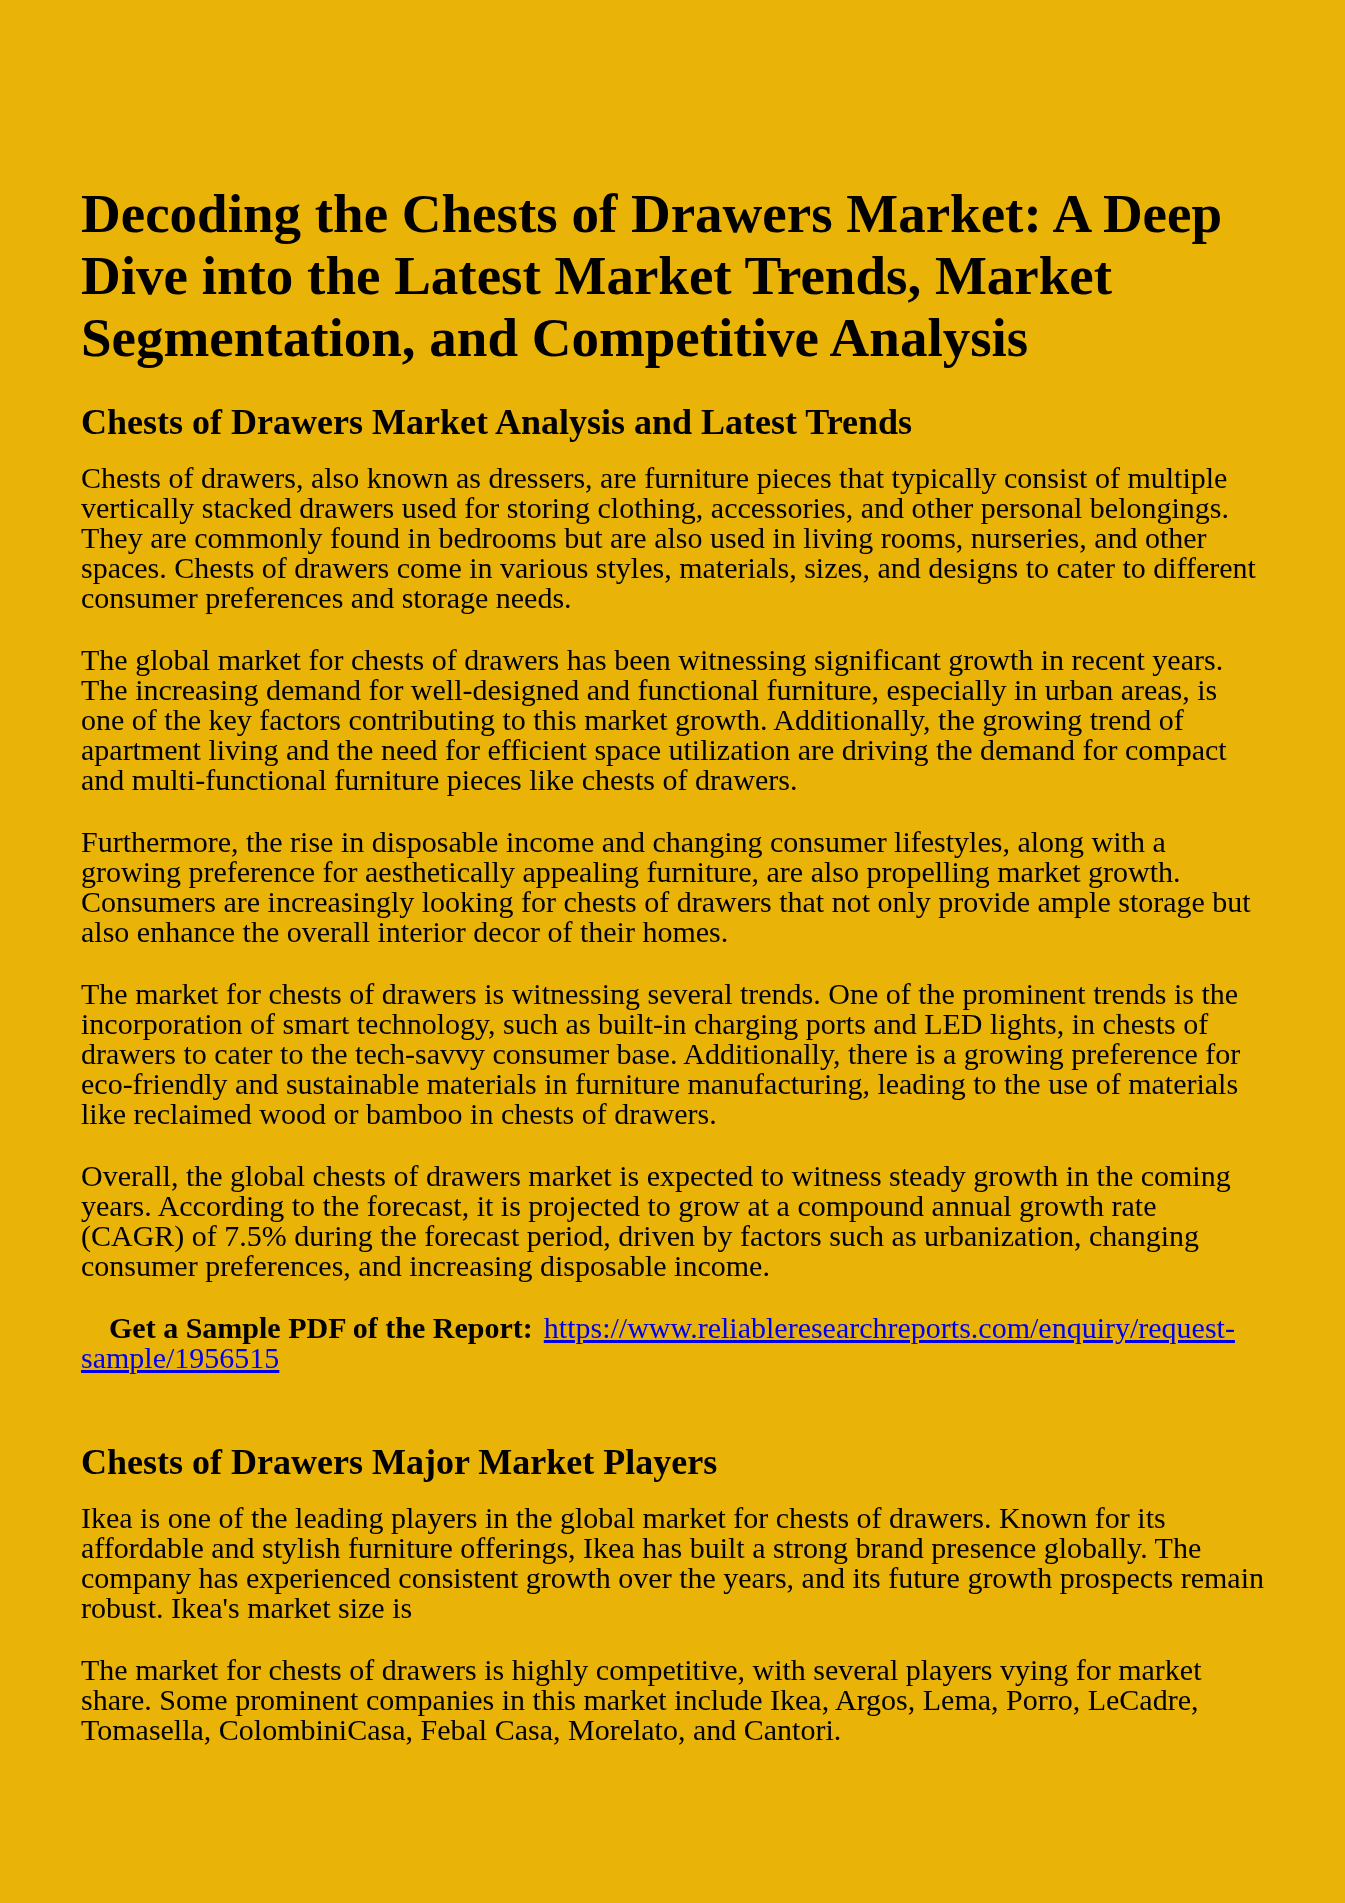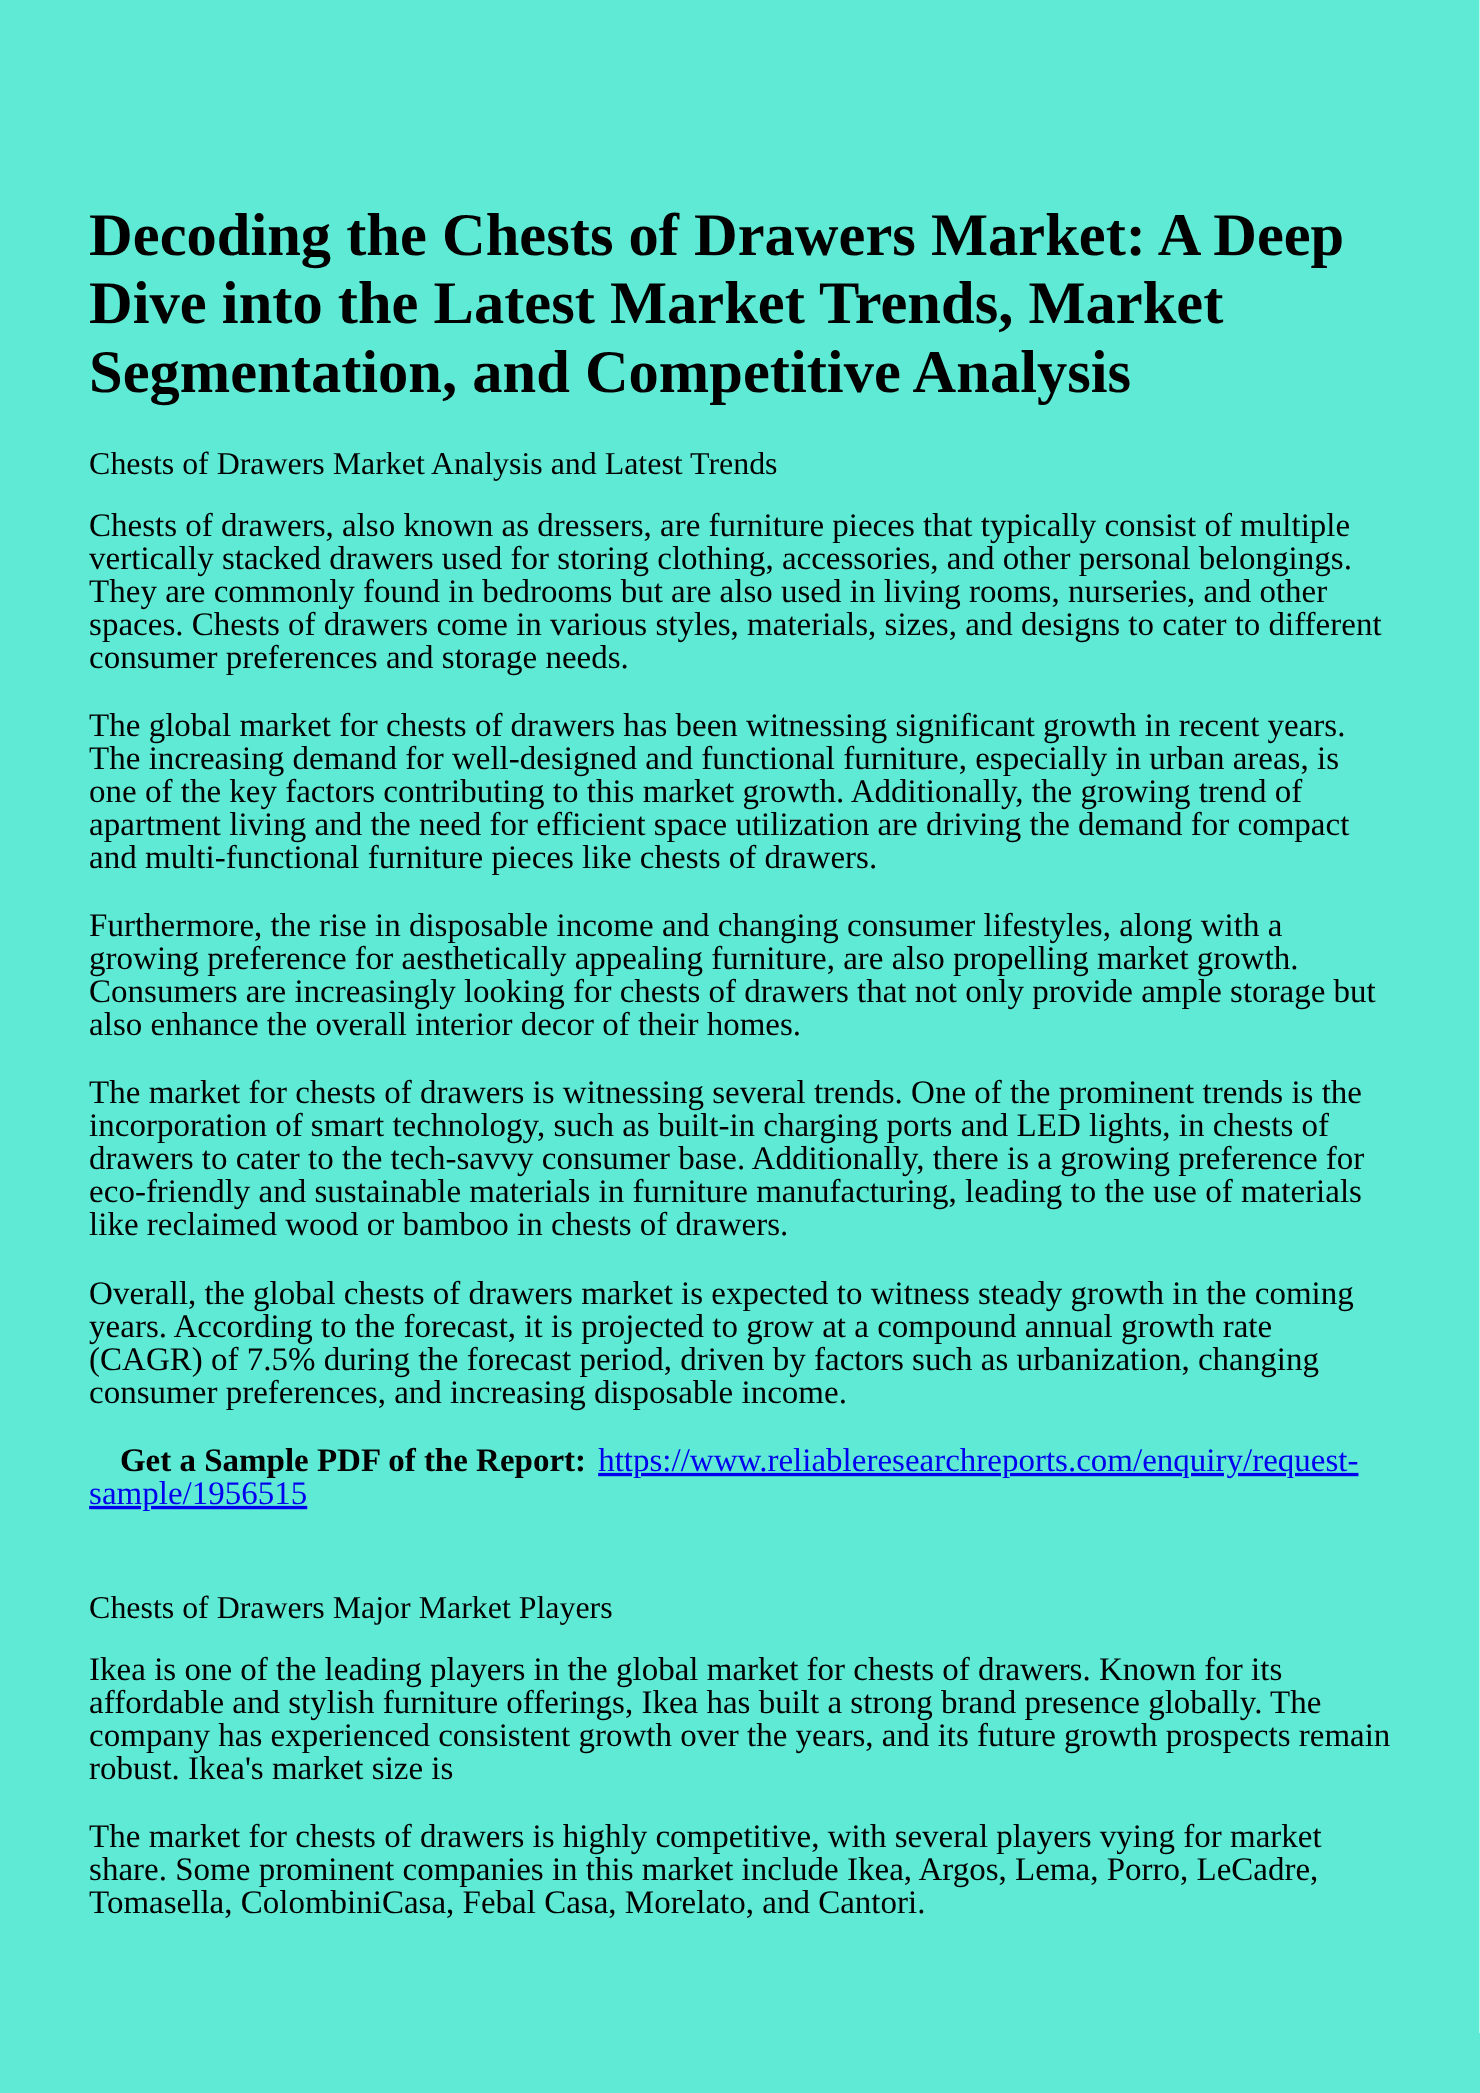--- a/index.html
+++ b/index.html
@@ -4,38 +4,38 @@
 <style>
   html, body {
     margin: 0;
     padding: 0;
     background: #ffffff;
   }
   .page {
     position: relative;
     width: 1345px;
     height: 1903px;
-    background: #5eead4;
+    background: #eab308;
     box-sizing: border-box;
     padding: 183px 81px 0 81px;
     font-family: "Liberation Serif", "DejaVu Serif", serif;
     color: #000000;
     overflow: hidden;
   }
   h1.doc-title {
     font-size: 55px;
     line-height: 62px;
     font-weight: bold;
     margin: 0 0 36px 0;
     letter-spacing: 0;
   }
   h2.section-heading {
-    font-size: 29px;
+    font-size: 36px;
     line-height: 34px;
-    font-weight: normal;
+    font-weight: bold;
     margin: 0 0 24px 0;
   }
   h2.section-heading.second {
     margin-top: 72px;
   }
   p.body-para {
     font-size: 30px;
     line-height: 30px;
     margin: 0 0 32px 0;
   }

